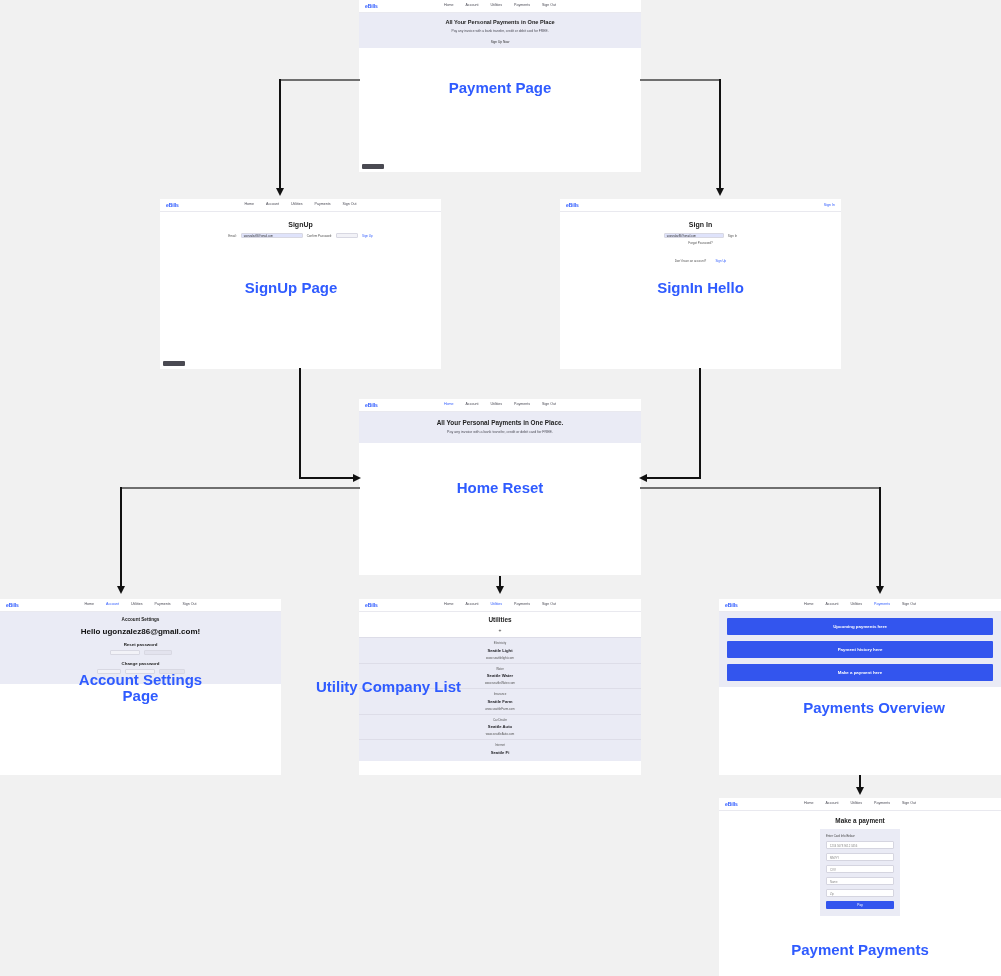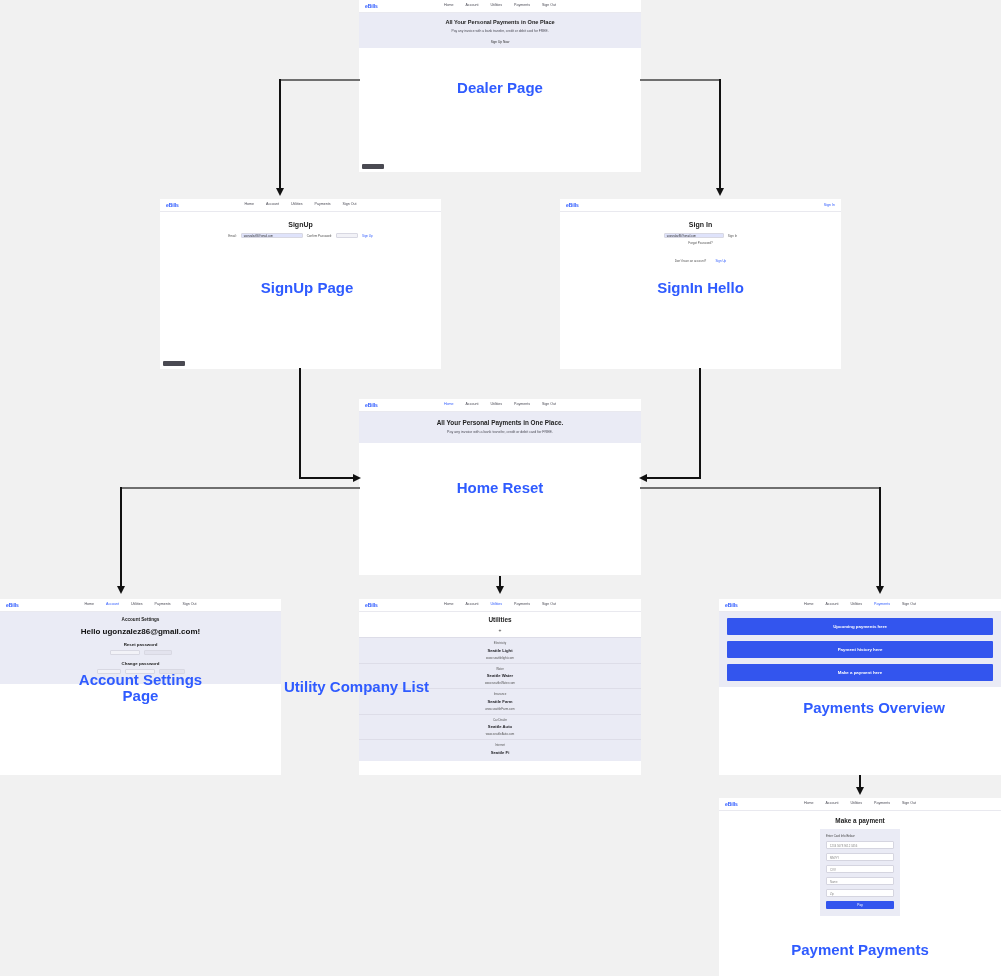--- a/index.html
+++ b/index.html
@@ -267,21 +267,21 @@
       <span>Sign Out</span>
     </span>
   </div>
   <div class="hero">
     <h1>All Your Personal Payments in One Place</h1>
     <p>Pay any invoice with a bank transfer, credit or debit card for FREE.</p>
     <div class="cta">Sign Up Now</div>
   </div>
   <div class="devbadge"></div>
 </div>
-<div class="caption" style="left:359px; top:80px; width:282px;">Dealer Page</div>
+<div class="caption" style="left:359px; top:80px; width:282px;">Payment Page</div>
 
 <div class="screen" style="left:160px; top:199px; width:281px; height:170px;">
   <div class="sbar">
     <span class="brand">eBills</span>
     <span class="navlinks">
       <span>Home</span>
       <span>Account</span>
       <span>Utilities</span>
       <span>Payments</span>
       <span>Sign Out</span>
@@ -290,21 +290,21 @@
   <div class="centered-title">SignUp</div>
   <div class="formrow">
     <span>Email:</span>
     <span class="fld val" style="width:62px;">ugonzalez86@gmail.com</span>
     <span>Confirm Password:</span>
     <span class="fld" style="width:22px;"></span>
     <span class="minilink">Sign Up</span>
   </div>
   <div class="devbadge"></div>
 </div>
-<div class="caption" style="left:160px; top:280px; width:294px;">SignUp Page</div>
+<div class="caption" style="left:144px; top:280px; width:294px;">SignUp Page</div>
 
 <div class="screen" style="left:560px; top:199px; width:281px; height:170px;">
   <div class="sbar">
     <span class="brand">eBills</span>
     <span class="navright">Sign In</span>
   </div>
   <div class="centered-title">Sign In</div>
   <div class="formrow">
     <span class="fld val" style="width:60px;">ugonzalez86@gmail.com</span>
     <span class="minitxt">Sign In</span>
@@ -403,21 +403,21 @@
           <div class="site">www.seattleAuto.com</div>
         </div>
         <div class="urow alt">
           <div class="cat">Internet</div>
           <div class="name">Seattle Fi</div>
           <div class="site"></div>
         </div>
       </div>
   </div>
 </div>
-<div class="caption" style="left:284px; top:679px; width:240px; text-align:left;">Utility Company List</div>
+<div class="caption" style="left:316px; top:679px; width:240px; text-align:left;">Utility Company List</div>
 
 <div class="screen" style="left:719px; top:599px; width:282px; height:176px;">
   <div class="sbar">
     <span class="brand">eBills</span>
     <span class="navlinks">
       <span>Home</span>
       <span>Account</span>
       <span>Utilities</span>
       <span class="active">Payments</span>
       <span>Sign Out</span>

